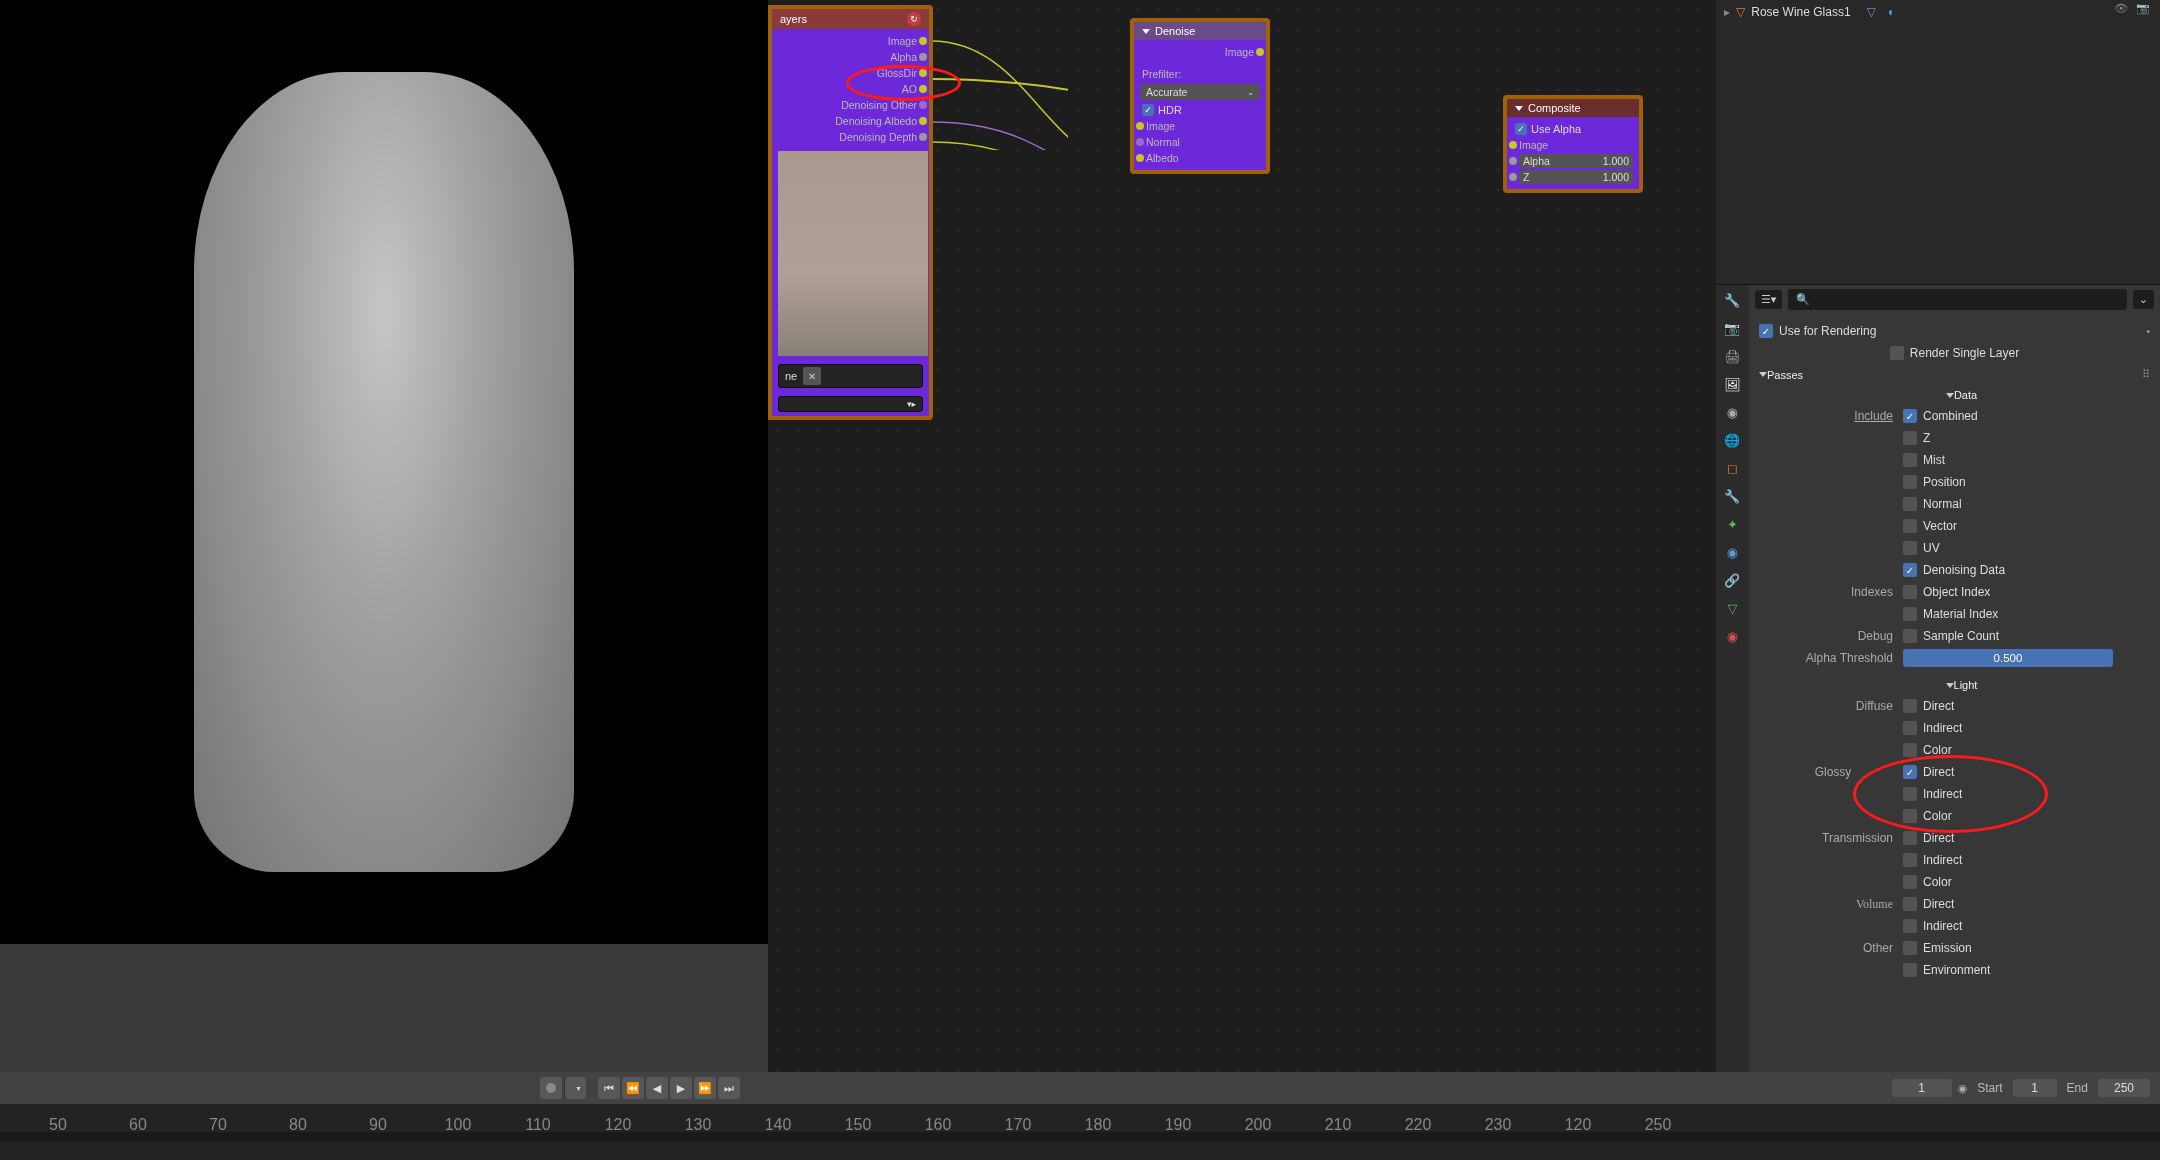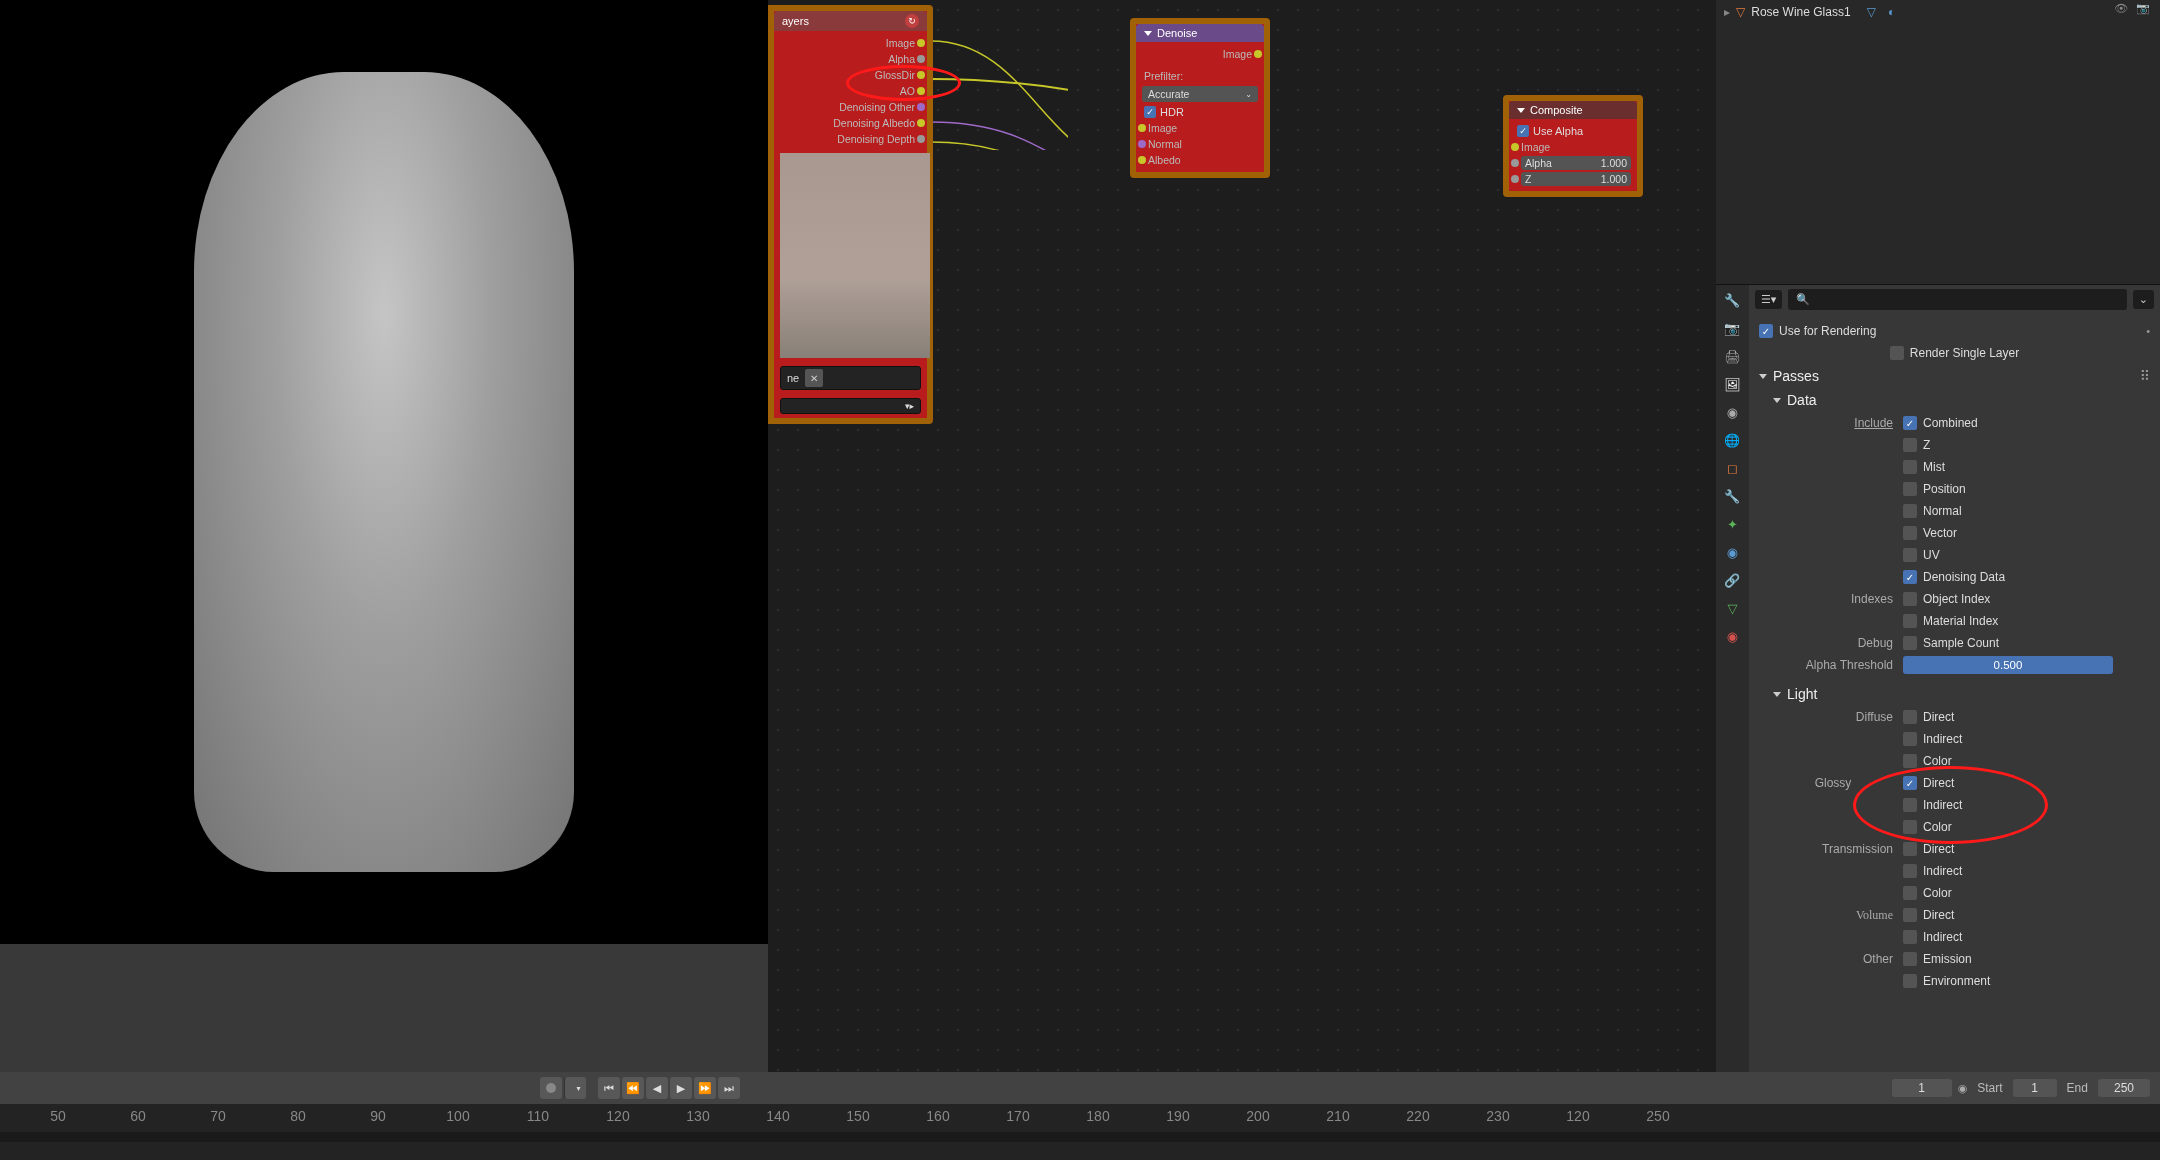--- a/index.html
+++ b/index.html
@@ -4,21 +4,21 @@
 <style>
   * { margin: 0; padding: 0; box-sizing: border-box; font-family: -apple-system, BlinkMacSystemFont, "Segoe UI", sans-serif; }
   body { background: #2b2b2b; color: #ccc; font-size: 11px; overflow: hidden; width: 2160px; height: 1160px; position: relative; }
   .main-area { display: flex; height: 1072px; }
   .viewport { width: 768px; height: 944px; background: #000; position: relative; }
   .render-image { width: 768px; height: 944px; background: linear-gradient(135deg, #ccc 0%, #999 50%, #777 100%); display: flex; align-items: center; justify-content: center; }
   .glass-placeholder { width: 380px; height: 800px; background: radial-gradient(ellipse at center 30%, #e8e8e8 0%, #bbb 40%, #888 100%); border-radius: 150px 150px 80px 80px / 200px 200px 80px 80px; opacity: 0.85; }
   .viewport-wrap { background: #393939; flex: 0 0 768px; }
   .node-editor { flex: 1; background: #1d1d1d; position: relative; overflow: hidden; }
   .node-dots { position: absolute; inset: 0; background-image: radial-gradient(circle, #303030 1px, transparent 1px); background-size: 20px 20px; background-position: 0 0; }
-  .node { position: absolute; background: #b91c1c; border: 6px solid #a16207; border-radius: 4px; min-width: 140px; font-size: 11px; color: #ddd; }
+  .node { position: absolute; background: #6d28d9; border: 4px solid #a16207; border-radius: 4px; min-width: 140px; font-size: 11px; color: #ddd; }
   .node-header { padding: 3px 8px; border-radius: 4px 4px 0 0; font-weight: 500; display:flex; align-items:center; gap:5px; }
   .node-header.purple { background: #6b4a8a; color:#fff; }
   .node-header.maroon { background: #8a3a3a; color:#fff; }
   .node-header.darkred { background: #6a2e2e; color:#fff; }
   .tri { width: 0; height: 0; border-left: 4px solid transparent; border-right: 4px solid transparent; border-top: 5px solid #fff; display:inline-block; }
   .node-body { padding: 4px 6px; }
   .node-row { display: flex; align-items: center; justify-content: flex-end; padding: 1px 0; position: relative; min-height: 16px; }
   .node-row.left { justify-content: flex-start; }
   .socket { width: 8px; height: 8px; border-radius: 50%; position: absolute; }
   .socket.out { right: -4px; }
@@ -45,34 +45,34 @@
   .out-icons { position:absolute; right:10px; top:2px; display:flex; gap:8px; color:#888;}
   .search-row { display:flex; align-items:center; gap:6px; padding:4px 6px; background:#373737; }
   .search-box { flex:1; background:#1d1d1d; border-radius:3px; padding:3px 8px; color:#888; display:flex; align-items:center; gap:6px;}
   .drop-btn { background:#1d1d1d; border-radius:3px; padding:3px 6px; color:#ccc; }
   .prop-body { padding: 6px 10px; }
   .pr-row { display:flex; align-items:center; padding:2px 0; min-height:22px; }
   .pr-label { text-align:right; color:#aaa; font-size:12px; padding-right:10px; }
   .pr-ck { width:14px; height:14px; border-radius:2px; background:#545454; margin-right:6px; display:flex; align-items:center; justify-content:center; color:#fff; font-size:10px;}
   .pr-ck.on { background:#4772b3; }
   .pr-val { color:#ddd; font-size:12px; }
-  .section-hdr { display:flex; align-items:center; gap:6px; padding:4px 0; color:#eee; font-size:14px; font-weight:500; }
+  .section-hdr { display:flex; align-items:center; padding:4px 0; color:#eee; font-size:11px; font-weight:500;justify-content:center; }
   .chev { width:0; height:0; border-left:4px solid transparent; border-right:4px solid transparent; border-top:5px solid #ccc; }
   .slider { background:#4772b3; height:18px; border-radius:3px; display:flex; align-items:center; justify-content:center; color:#fff; font-size:11.5px; flex:1; max-width:210px;}
   .dot-menu { color:#999; margin-left:auto; }
   .timeline { height: 88px; background:#232323; position:relative; }
   .tl-top { height:32px; background:#424242; display:flex; align-items:center; padding:0 10px; gap:4px; }
   .tl-controls { display:flex; gap:2px; margin-left: 530px; }
   .tl-btn { width:22px; height:22px; background:#585858; border-radius:3px; display:flex; align-items:center; justify-content:center; color:#ddd; font-size:11px; }
   .tl-btn.play { background:#585858; }
   .tl-right { margin-left:auto; display:flex; gap:6px; align-items:center; }
   .tl-num { background:#545454; border-radius:3px; padding:2px 16px; color:#ddd; font-size:12px; min-width:60px; text-align:center;}
   .tl-small { color:#bbb; font-size:12px; padding:0 4px;}
   .tl-ruler { height:28px; position:relative; background:#232323; }
-  .tick { position:absolute; top:4px; color:#888; font-size:14px; transform:translateX(-50%);}
+  .tick { position:absolute; top:12px; color:#888; font-size:16px; transform:translateX(-50%);}
   .tl-track { height:10px; background:#1a1a1a; }
   .auto-dot { width:10px; height:10px; border-radius:50%; background:#888; }
   .triangle-btn { border-left:1px solid #333; padding-left:6px; }
   .subsec { padding-left: 14px; }
 </style>
 </head>
 <body>
 
 <div class="main-area">
 

